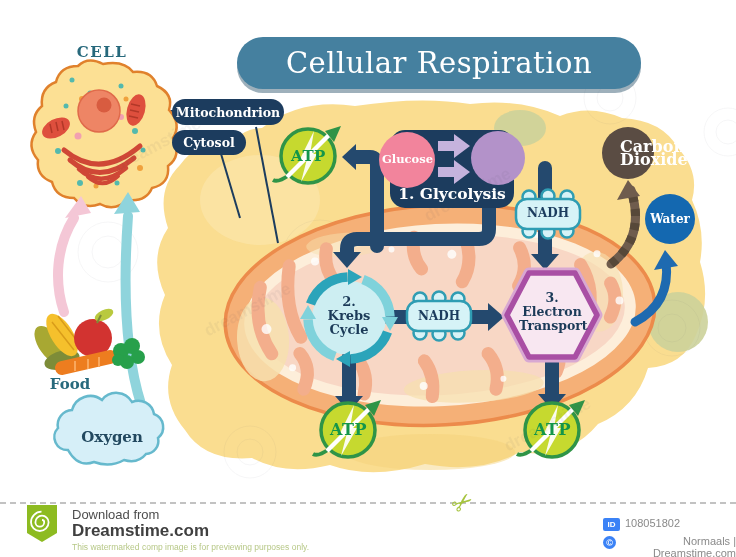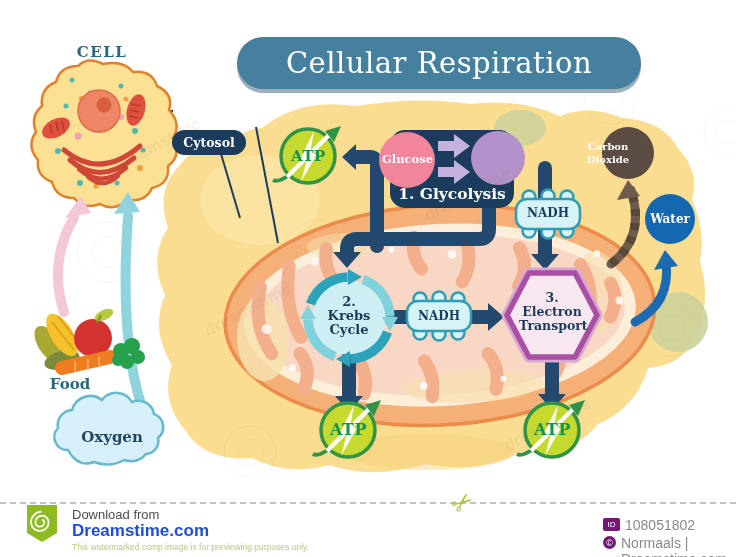--- a/index.html
+++ b/index.html
@@ -15,25 +15,25 @@
            font-size:12.5px;font-weight:bold;}
   .wm{position:absolute;color:#445;opacity:.055;font-size:17px;font-weight:bold;
       transform:rotate(-28deg);font-family:"Liberation Sans",sans-serif;}
   .footer{position:absolute;left:0;top:502px;width:736px;height:55px;background:#fff;
           border-top:2px dashed #c2c2c2;font-family:"Liberation Sans",sans-serif;}
   .scissors{position:absolute;left:452px;top:-16px;color:#a6c43e;font-size:25px;
             transform:rotate(-38deg);}
   .ribbon{position:absolute;left:27px;top:1px;width:30px;height:37px;background:#8dbb21;
           clip-path:polygon(0 0,100% 0,100% 76%,50% 100%,0 76%);}
   .dl{position:absolute;left:72px;top:3px;font-size:13px;color:#4d4d4d;text-align:center;}
-  .site{position:absolute;left:72px;top:17px;font-size:17px;font-weight:bold;color:#1d4ed8;}
+  .site{position:absolute;left:72px;top:17px;font-size:17px;font-weight:bold;color:#404040;}
   .disc{position:absolute;left:72px;top:38px;font-size:8.5px;color:#b7c887;}
-  .badge{position:absolute;background:#701a75;color:#fff;font-weight:normal;
+  .badge{position:absolute;background:#3b82f6;color:#fff;font-weight:bold;
          display:flex;align-items:center;justify-content:center;}
-  .gray{position:absolute;font-size:14px;color:#8a8a8a;}
+  .gray{position:absolute;font-size:11px;color:#8a8a8a;text-align:right;}
 </style>
 </head>
 <body>
 
 <div class="stage">
 
 <svg width="736" height="557" viewBox="0 0 736 557" style="position:absolute;left:0;top:0">
 
   <g>
     <path d="M262 128 Q300 98 355 106 Q420 96 470 104 Q520 98 560 116 Q590 104 622 118
@@ -284,20 +284,21 @@
 <div class="wm" style="left:420px;top:185px">dreamstime</div>
 <div class="wm" style="left:500px;top:415px">dreamstime</div>
 <div class="wm" style="left:110px;top:135px">dreamstime</div>
 
 <div class="banner">
   <span>Cellular Respiration</span>
 </div>
 
 <div class="t" style="left:57px;top:44px;width:90px;font-size:15px;color:#27697c;letter-spacing:1.5px">CELL</div>
 
+<div class="callout" style="left:172px;top:99px;width:112px;height:26px">Mitochondrion</div>
 <div class="callout" style="left:172px;top:130px;width:74px;height:25px">Cytosol</div>
 
 <div class="t" style="left:392px;top:185px;width:120px;font-size:15.5px;color:#fff">1. Glycolysis</div>
 <div class="t" style="left:379px;top:153px;width:57px;font-size:11.5px;color:#fff">Glucose</div>
 
 <div class="t" style="left:518px;top:207px;width:60px;font-size:12px;color:#1c3c5e">NADH</div>
 <div class="t" style="left:409px;top:310px;width:60px;font-size:12px;color:#1c3c5e">NADH</div>
 
 <div class="t" style="left:280px;top:148px;width:57px;font-size:15px;color:#13964a;letter-spacing:.5px">ATP</div>
 <div class="t" style="left:320px;top:421px;width:57px;font-size:16px;color:#13964a;letter-spacing:.5px">ATP</div>
@@ -305,21 +306,21 @@
 
 <div class="t" style="left:322px;top:295px;width:54px;font-size:13px;line-height:14px;color:#1b3a58">
   <span style="display:block">2.</span>
   <span style="display:block">Krebs Cycle</span>
 </div>
 <div class="t" style="left:519px;top:291px;width:66px;font-size:12.5px;line-height:14px;color:#1b3a58">
   <span style="display:block">3.</span>
   <span style="display:block">Electron Transport</span>
 </div>
 
-<div class="t" style="left:580px;top:140px;width:56px;font-size:10px;line-height:13px;color:#fff">Carbon Dioxide</div>
+<div class="t" style="left:620px;top:140px;width:56px;font-size:16px;line-height:13px;color:#fff">Carbon Dioxide</div>
 <div class="t" style="left:642px;top:213px;width:56px;font-size:12px;color:#fff">Water</div>
 
 <div class="t" style="left:37px;top:376px;width:66px;font-size:15px;color:#27697c">Food</div>
 <div class="t" style="left:77px;top:429px;width:70px;font-size:15px;color:#22485f">Oxygen</div>
 
 <div class="footer">
   <span class="scissors">✂</span>
   <div class="ribbon">
     <svg width="30" height="30">
       <path d="M15 15 a2.2 2.2 0 0 1 2.2 2.2 a4.4 4.4 0 0 1 -8.8 0 a6.6 6.6 0 0 1 13.2 0

